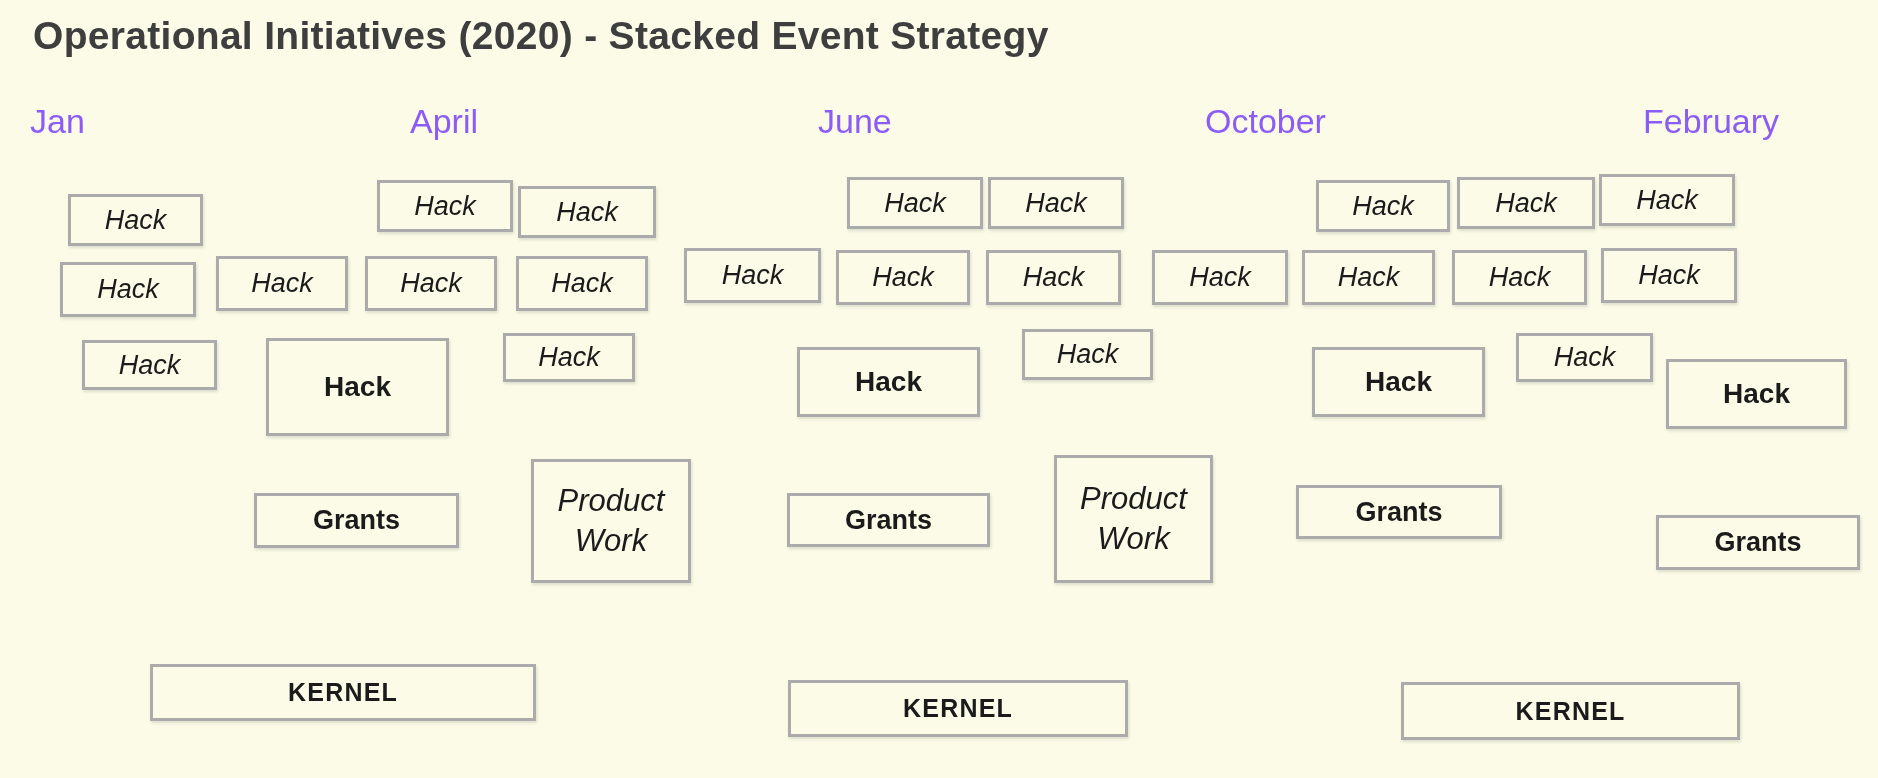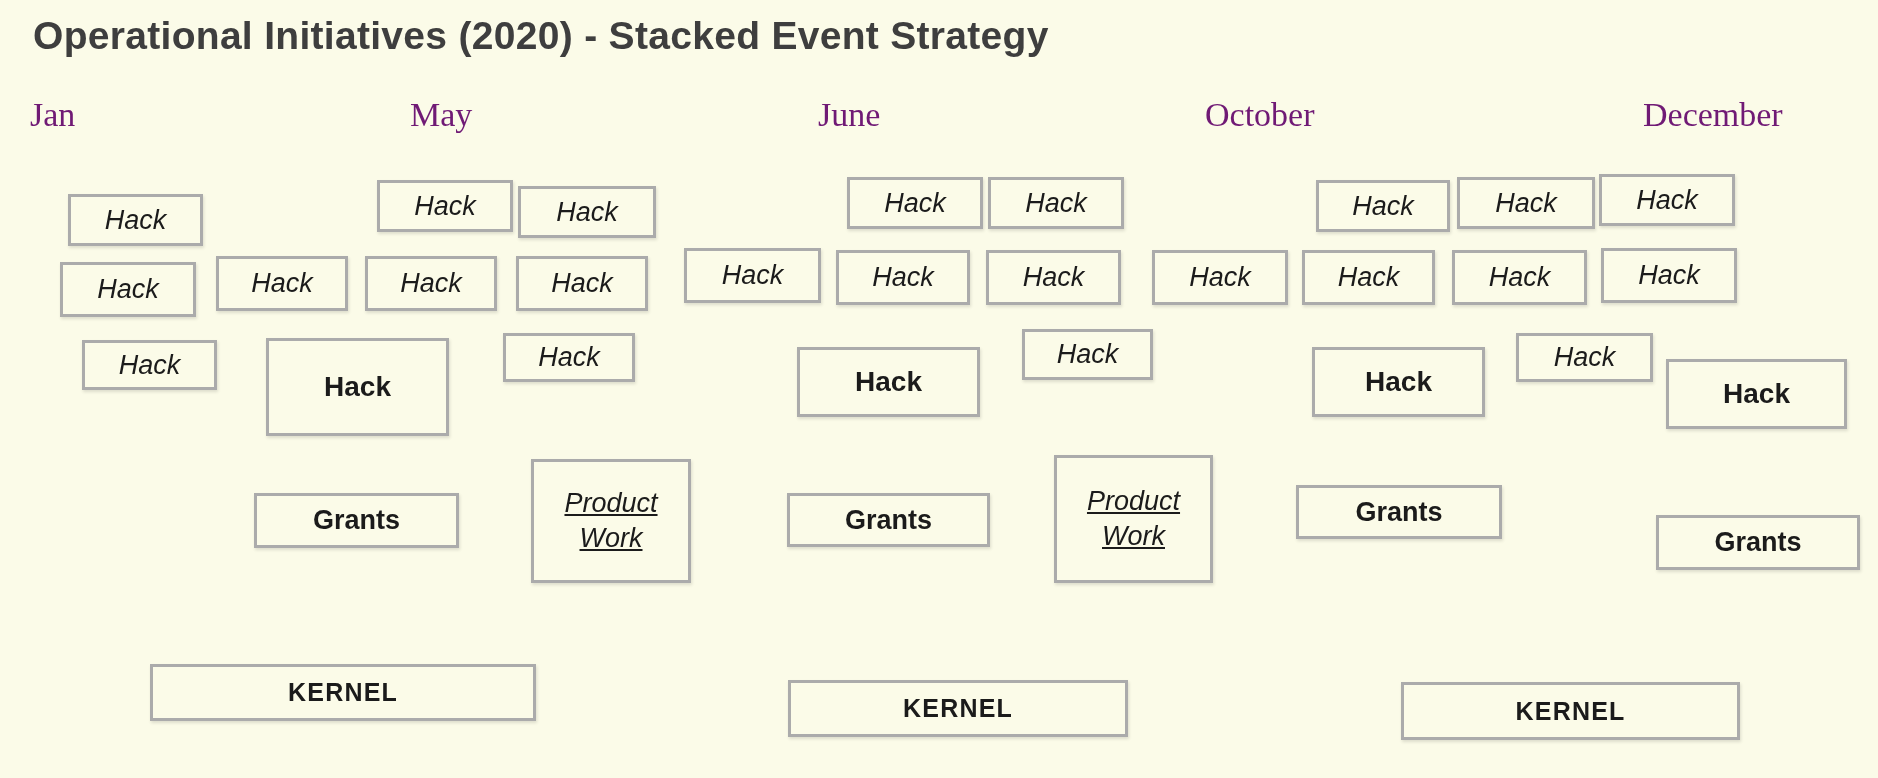--- a/index.html
+++ b/index.html
@@ -19,58 +19,57 @@
     top: 14px;
     font-size: 39px;
     font-weight: 700;
     color: #3E3E3E;
     letter-spacing: 0.3px;
     white-space: nowrap;
   }
 
   .month {
     position: absolute;
-    top: 96px;
+    top: 102px;
     font-size: 34px;
     font-weight: 400;
-    color: #701a75;
+    color: #8b5cf6;
     white-space: nowrap;
-    font-family: Liberation Serif, serif;
   }
 
   .box {
     position: absolute;
     box-sizing: border-box;
     border: 3px solid #ABABAB;
     box-shadow: 1px 2px 3px rgba(0,0,0,0.12);
     display: flex;
     align-items: center;
     justify-content: center;
     text-align: center;
     color: #1B1B1B;
     background: transparent;
   }
 
   .v-hack-small   { font-style: italic; font-size: 27px; }
   .v-hack-big     { font-weight: 700;  font-size: 28px; }
   .v-grants       { font-weight: 700;  font-size: 27px; }
-  .v-product-work { font-style: italic; font-size: 27px; line-height: 1.3; padding: 0 8px; text-decoration: underline; }
+  .v-product-work { font-style: italic; font-size: 31px; line-height: 1.3; padding: 0 8px; }
   .v-kernel       { font-weight: 700;  font-size: 25px; letter-spacing: 1.2px; }
 </style>
 </head>
 <body>
 
 <div class="canvas" id="canvas" style="background: rgb(251, 251, 232);">
   <div class="title" style="color: rgb(62, 62, 62);">Operational Initiatives (2020) - Stacked Event Strategy</div>
   <div id="months-layer">
       <div class="month" style="left: 30px;">Jan</div>
-      <div class="month" style="left: 410px;">May</div>
+      <div class="month" style="left: 410px;">April</div>
       <div class="month" style="left: 818px;">June</div>
       <div class="month" style="left: 1205px;">October</div>
-      <div class="month" style="left: 1643px;">December</div>
+      <div class="month" style="left: 1643px;">February</div>
     </div>
   <div id="boxes-layer">
       <div class="box v-hack-small" style="left: 68px; top: 194px; width: 135px; height: 52px; border-color: rgb(171, 171, 171);">
         <span style="color: rgb(27, 27, 27);">Hack</span>
       </div>
       <div class="box v-hack-small" style="left: 377px; top: 180px; width: 136px; height: 52px; border-color: rgb(171, 171, 171);">
         <span style="color: rgb(27, 27, 27);">Hack</span>
       </div>
       <div class="box v-hack-small" style="left: 518px; top: 186px; width: 138px; height: 52px; border-color: rgb(171, 171, 171);">
         <span style="color: rgb(27, 27, 27);">Hack</span>

